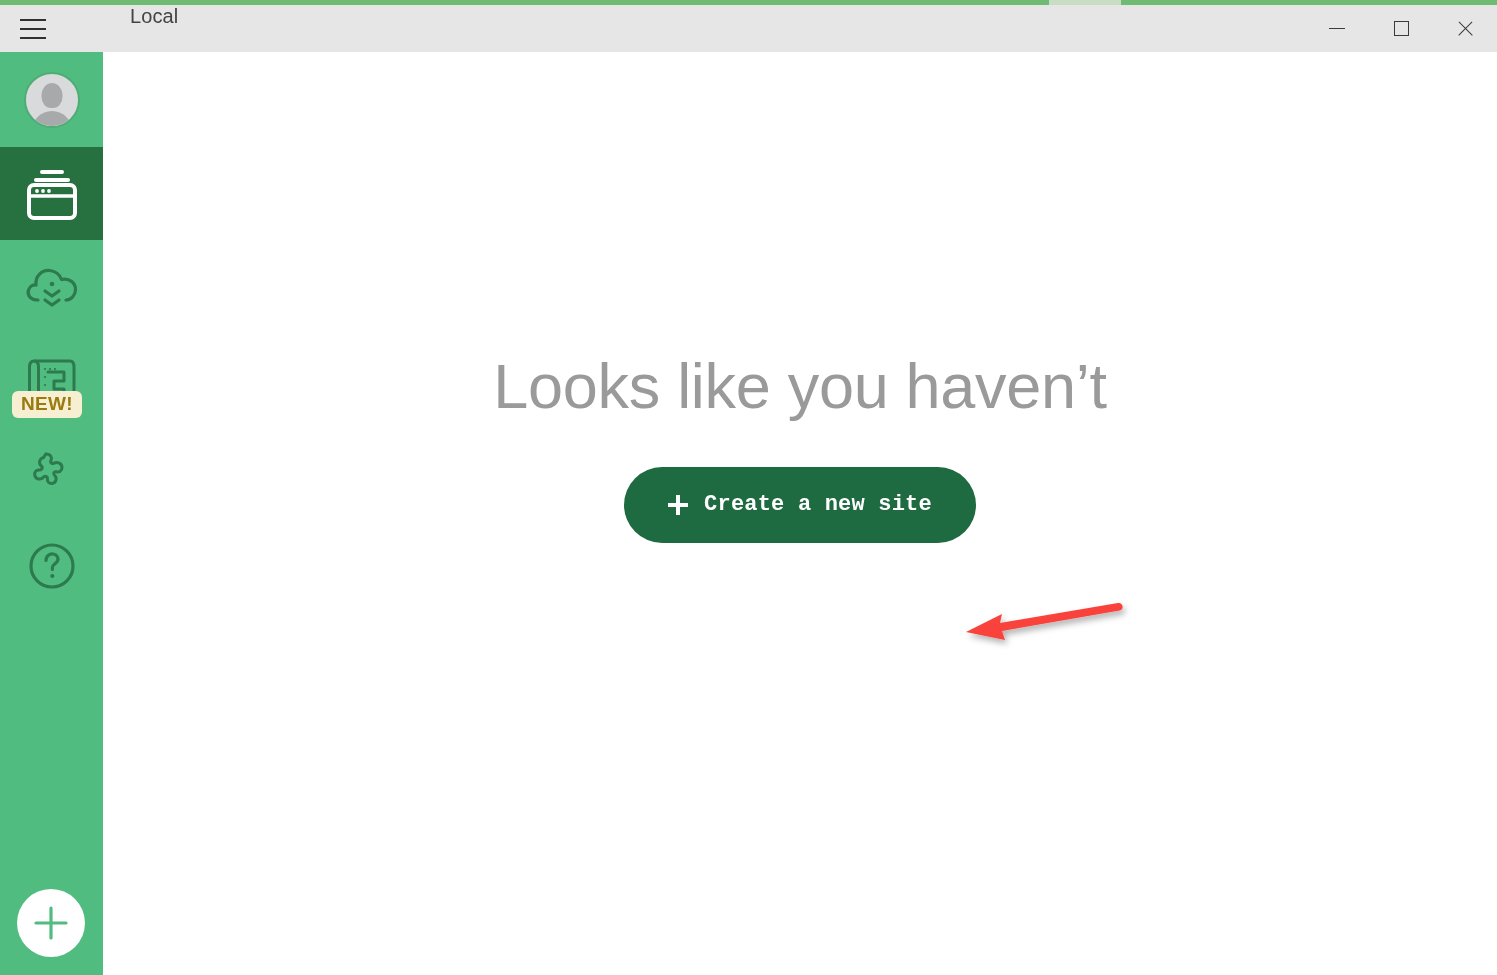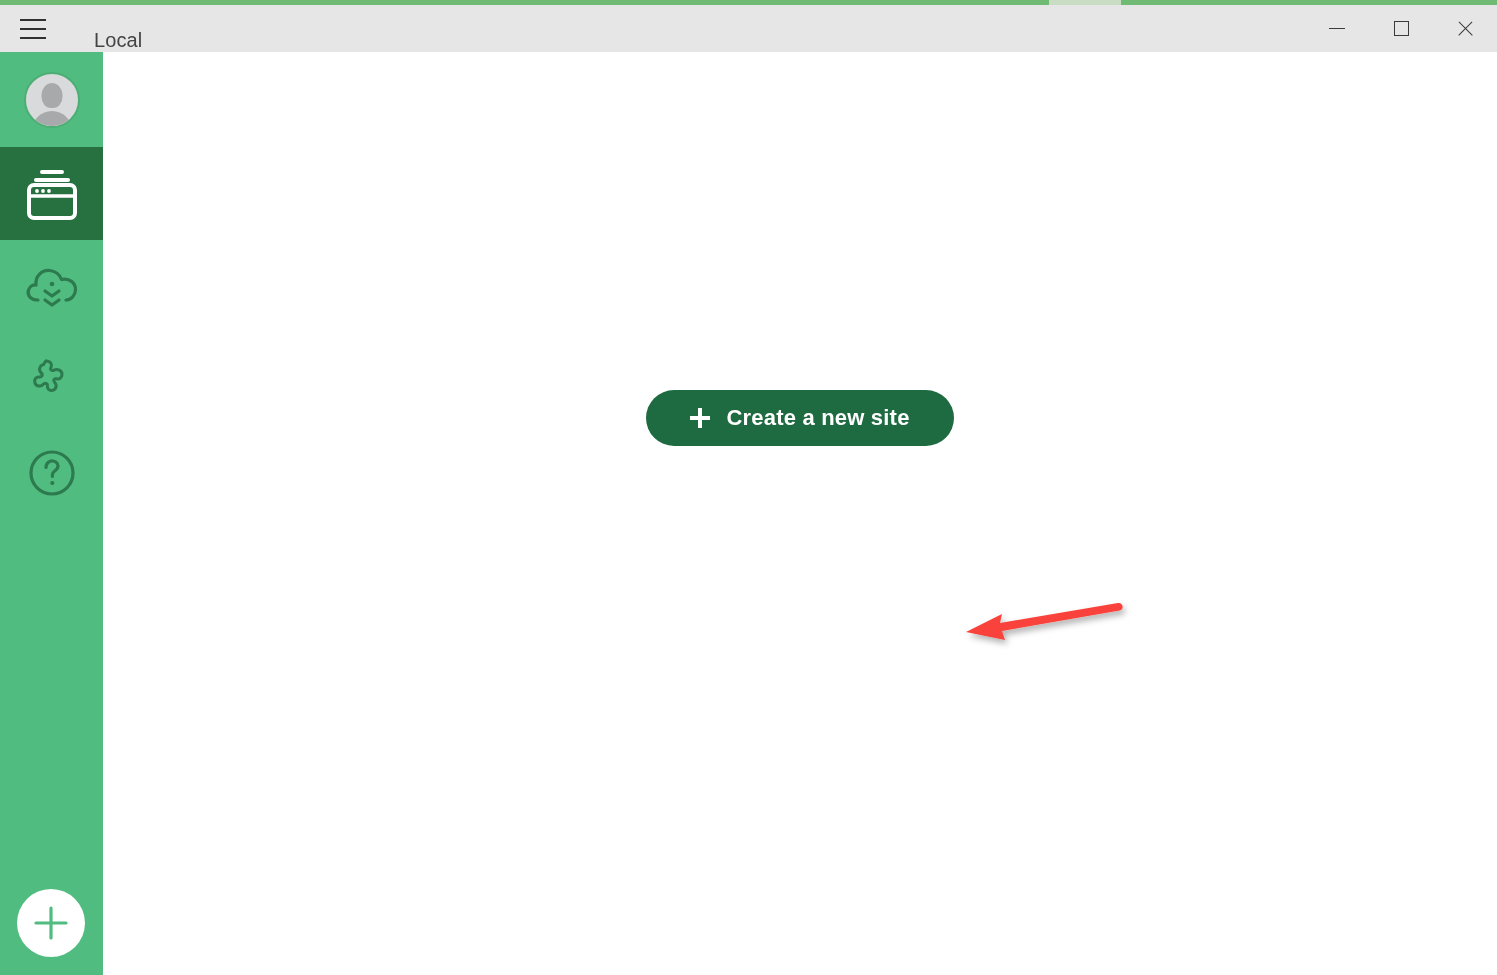--- a/index.html
+++ b/index.html
@@ -36,21 +36,22 @@
   }
 
   
   .titlebar {
     position: absolute;
     top: 5px; left: 0;
     width: 1497px;
     height: 47px;
     background: #E6E6E6;
     display: flex;
-    align-items: flex-end;
+    align-items: flex-start;
+    gap: 36px;
   }
   .hamburger {
     width: 46px;
     height: 47px;
     margin-left: 10px;
     display: flex;
     flex-direction: column;
     align-items: center;
     justify-content: center;
     cursor: pointer;
@@ -221,26 +222,26 @@
     margin: 0 auto;
     max-width: 1000px;
   }
   .create-btn {
     display: inline-flex;
     align-items: center;
     justify-content: center;
     gap: 16px;
     margin-top: 42px;
     padding: 0 44px;
-    height: 56px;
+    height: 76px;
     border: none;
     border-radius: 38px;
     background: #1F6B41;
     color: #ffffff;
-    font-family: Liberation Sans, sans-serif;
+    font-family: Liberation Mono, monospace;
     font-size: 22px;
     font-weight: bold;
     letter-spacing: 0.2px;
     cursor: pointer;
   }
   .create-btn .plus-glyph {
     position: relative;
     display: inline-block;
     width: 20px;
     height: 20px;
@@ -321,20 +322,35 @@
 
     <div class="nav-item" style="height:93px;">
       <svg width="56" height="50" viewBox="0 0 56 50">
         <path d="M14 38 C6 38 3 33 4.5 28 C5.8 23.6 10 22.5 12 23 C11 14 18 8 25.5 8.5 C32 9 36 13.5 37.5 17.5 C45 15.5 52 21 51.5 28 C51.2 33.5 47 38 42 38" fill="none" stroke="#2C7A4E" stroke-width="3.2" stroke-linecap="round" stroke-linejoin="round"></path>
         <circle cx="28" cy="22" r="2.3" fill="#2C7A4E"></circle>
         <path d="M21 29 L28 34 L35 29" fill="none" stroke="#2C7A4E" stroke-width="3.2" stroke-linecap="round" stroke-linejoin="round"></path>
         <path d="M21 38 L28 43 L35 38" fill="none" stroke="#2C7A4E" stroke-width="3.2" stroke-linecap="round" stroke-linejoin="round"></path>
       </svg>
     </div>
 
+    <div class="nav-item" style="height:93px;">
+      <svg width="56" height="50" viewBox="0 0 56 50">
+        <path d="M10 6 C6.5 6 5.5 9 5.5 12 L5.5 41 C5.5 44 6.5 46 9.5 46 L46 46 C49 46 50 44 50 41 L50 12 C50 9 49 6 46 6 Z" fill="none" stroke="#2C7A4E" stroke-width="3"></path>
+        <path d="M10 6 C13.5 6 14.5 9 14.5 12 L14.5 46" fill="none" stroke="#2C7A4E" stroke-width="3"></path>
+        <path d="M24 17 L40 17 L40 26 L30 26 L30 34 L40 34 L40 42" fill="none" stroke="#2C7A4E" stroke-width="3" stroke-linecap="round" stroke-linejoin="round"></path>
+        <circle cx="21" cy="14" r="1.1" fill="#2C7A4E"></circle>
+        <circle cx="26" cy="14" r="1.1" fill="#2C7A4E"></circle>
+        <circle cx="31" cy="14" r="1.1" fill="#2C7A4E"></circle>
+        <circle cx="21" cy="22" r="1.1" fill="#2C7A4E"></circle>
+        <circle cx="21" cy="30" r="1.1" fill="#2C7A4E"></circle>
+        <circle cx="21" cy="38" r="1.1" fill="#2C7A4E"></circle>
+        <circle cx="26" cy="38" r="1.1" fill="#2C7A4E"></circle>
+      </svg>
+      <span class="nav-badge">NEW!</span>
+    </div>
 
     <div class="nav-item" style="height:93px;">
       <svg width="56" height="50" viewBox="0 0 56 50">
         <path d="M22 6 C26.5 6 28.5 9.5 27 12.5 C25.8 14.8 28 16.2 30 15.2 C33.5 13.4 38 15.5 38 19.5
                  C38 22.8 35 24.5 32.5 23.8 C30 23.1 28.8 25.8 30.6 27.4
                  C33.6 30.1 32 35 28 35.5 C25 35.9 23 33.4 23.4 31
                  C23.8 28.5 20.8 27.4 19.3 29.3 C16.8 32.4 11.8 31.3 10.8 27.3
                  C10 24.1 12.6 21.6 15.2 22 C17.8 22.4 19.2 19.6 17.3 18
                  C14.2 15.4 15.5 10.5 19.4 9.6" fill="none" stroke="#2C7A4E" stroke-width="3" stroke-linecap="round" stroke-linejoin="round"></path>
         <path d="M19.4 9.6 C20.2 9.4 21.1 6 22 6" fill="none" stroke="#2C7A4E" stroke-width="3" stroke-linecap="round"></path>
@@ -353,20 +369,21 @@
       <svg width="40" height="40" viewBox="0 0 40 40">
         <line x1="20" y1="5" x2="20" y2="35" stroke="#51BC7F" stroke-width="3.2" stroke-linecap="round"></line>
         <line x1="5" y1="20" x2="35" y2="20" stroke="#51BC7F" stroke-width="3.2" stroke-linecap="round"></line>
       </svg>
     </div>
   </div>
 
   <div class="content">
     <div class="empty-wrap">
       <div class="empty-heading">
+        <div>Looks like you haven’t</div>
       </div>
       <button class="create-btn">
         <span class="plus-glyph"></span>
         <span>Create a new site</span>
       </button>
     </div>
   </div>
 
   <svg class="annot-arrow" viewBox="0 0 180 75">
     <defs>

